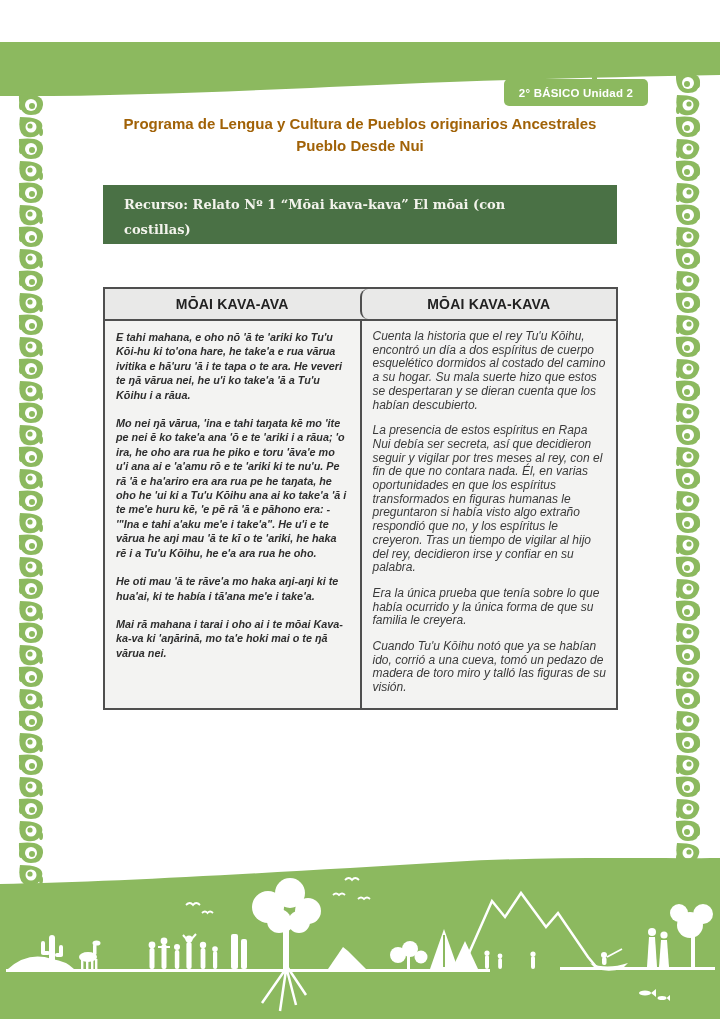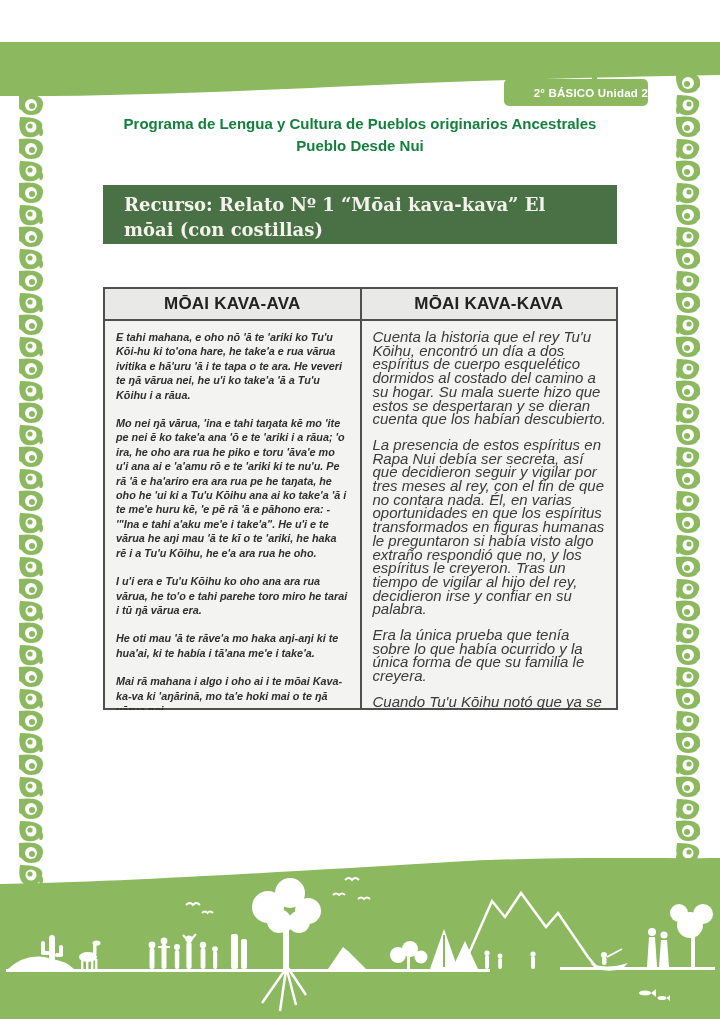--- a/index.html
+++ b/index.html
@@ -8,53 +8,53 @@
     font-family:"Liberation Sans","DejaVu Sans",sans-serif;overflow:hidden;
   }
   .abs{position:absolute;}
   
   #top-band{left:0;top:0;width:720px;height:110px;}
   
   #badge-connector{left:592px;top:62px;width:5px;height:20px;background:#8cb95f;}
   #unit-badge{
     left:504px;top:79px;width:144px;height:27px;background:#8cb95f;
     border-radius:5px;color:#ffffff;font-size:11.5px;font-weight:bold;
-    display:flex;align-items:center;justify-content:flex-end;letter-spacing:.2px;
+    display:flex;align-items:center;justify-content:center;letter-spacing:.2px;
   }
   
   #doc-header{
-    left:60px;top:113px;width:600px;text-align:center;color:#15803d;
+    left:60px;top:113px;width:600px;text-align:center;color:#a16207;
     font-weight:bold;font-size:15px;line-height:22px;
   }
   
   #title-bar{
     left:103px;top:185px;width:514px;height:59px;background:#4a7145;
     box-sizing:border-box;padding:7px 46px 0 21px;
     font-family:"DejaVu Serif","Liberation Serif",serif;
-    font-weight:bold;font-size:18px;line-height:25px;color:#f3f3ec;
+    font-weight:bold;font-size:13px;line-height:25px;color:#f3f3ec;
   }
   
   #story-table{
     left:103px;top:287px;width:515px;height:423px;box-sizing:border-box;
     border:2px solid #4f4f4f;background:#f3f3f2;
   }
   .thead{display:flex;height:30px;border-bottom:2px solid #4f4f4f;background:#e9e9e8;}
   .th{
     flex:1;display:flex;align-items:center;justify-content:center;
-    font-size:17px;font-weight:bold;color:#222222;letter-spacing:.2px;
+    font-size:14px;font-weight:bold;color:#222222;letter-spacing:.2px;border-radius:8px;
   }
   .th+.th{border-left:2px solid #4f4f4f;}
   .tbody{display:flex;height:389px;}
   .td{flex:1;box-sizing:border-box;padding:9px 10px 0 11px;overflow:hidden;font-style:italic;}
   .td+.td{border-left:2px solid #4f4f4f;}
   .td-left p{
     margin:0 0 14px 0;font-size:10.8px;line-height:14.4px;font-weight:bold;color:#2e2e2e;
   }
   .td-right p{
-    margin:0 0 12px 0;font-size:15px;line-height:13.7px;font-weight:normal;color:#3a3a3a;
+    margin:0 0 12px 0;font-size:12px;line-height:13.7px;font-weight:normal;color:#3a3a3a;
   }
   
   #orn-left{left:16px;top:94px;width:30px;height:792px;}
   #orn-right{left:673px;top:72px;width:30px;height:810px;}
   
   #bottom-art{left:0;top:855px;width:720px;height:164px;}
 </style>
 </head>
 <body>
 
@@ -110,23 +110,22 @@
 
 <div id="story-table" class="abs">
   <div class="thead">
     <div class="th">MŌAI KAVA-AVA</div>
     <div class="th">MŌAI KAVA-KAVA</div>
   </div>
   <div class="tbody">
     <div class="td td-left">
       <p>E tahi mahana, e oho nō 'ā te 'ariki ko Tu'u Kōi-hu ki to'ona hare, he take'a e rua vārua ivitika e hā'uru 'ā i te tapa o te ara. He veveri te ŋā vārua nei, he u'i ko take'a 'ā a Tu'u Kōihu i a rāua.</p>
       <p>Mo nei ŋā vārua, 'ina e tahi taŋata kē mo 'ite pe nei ē ko take'a ana 'ō e te 'ariki i a rāua; 'o ira, he oho ara rua he piko e toru 'āva'e mo u'i ana ai e 'a'amu rō e te 'ariki ki te nu'u. Pe rā 'ā e ha'ariro era ara rua pe he taŋata, he oho he 'ui ki a Tu'u Kōihu ana ai ko take'a 'ā i te me'e huru kē, 'e pē rā 'ā e pāhono era: -'"Ina e tahi a'aku me'e i take'a". He u'i e te vārua he aŋi mau 'ā te kī o te 'ariki, he haka rē i a Tu'u Kōihu, he e'a ara rua he oho.</p>
-      <p>I u'i era e Tu'u Kōihu ko oho ana ara rua vārua, he to'o e tahi parehe toro miro he tarai i tū ŋā vārua era.</p>
       <p>He oti mau 'ā te rāve'a mo haka aŋi-aŋi ki te hua'ai, ki te había i tā'ana me'e i take'a.</p>
-      <p>Mai rā mahana i algo i oho ai i te mōai Kava-ka-va ki 'aŋārinā, mo ta'e hoki mai o te ŋā vārua nei.</p>
+      <p>Mai rā mahana i tarai i oho ai i te mōai Kava-ka-va ki 'aŋārinā, mo ta'e hoki mai o te ŋā vārua nei.</p>
     </div>
     <div class="td td-right">
       <p>Cuenta la historia que el rey Tu'u Kōihu, encontró un día a dos espíritus de cuerpo esquelético dormidos al costado del camino a su hogar. Su mala suerte hizo que estos se despertaran y se dieran cuenta que los habían descubierto.</p>
       <p>La presencia de estos espíritus en Rapa Nui debía ser secreta, así que decidieron seguir y vigilar por tres meses al rey, con el fin de que no contara nada. Él, en varias oportunidades en que los espíritus transformados en figuras humanas le preguntaron si había visto algo extraño respondió que no, y los espíritus le creyeron. Tras un tiempo de vigilar al hijo del rey, decidieron irse y confiar en su palabra.</p>
       <p>Era la única prueba que tenía sobre lo que había ocurrido y la única forma de que su familia le creyera.</p>
       <p>Cuando Tu'u Kōihu notó que ya se habían ido, corrió a una cueva, tomó un pedazo de madera de toro miro y talló las figuras de su visión.</p>
     </div>
   </div>
 </div>
 

